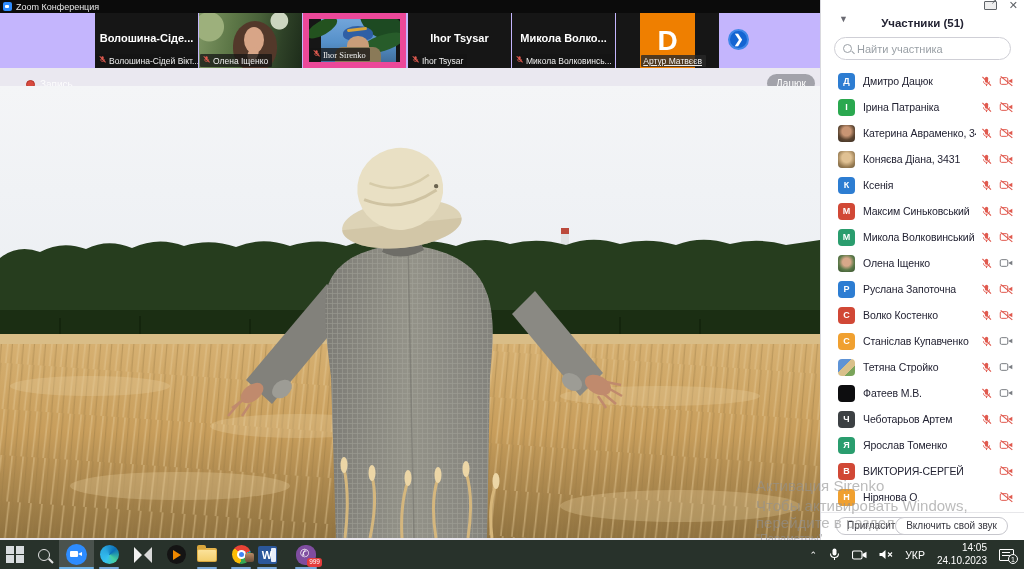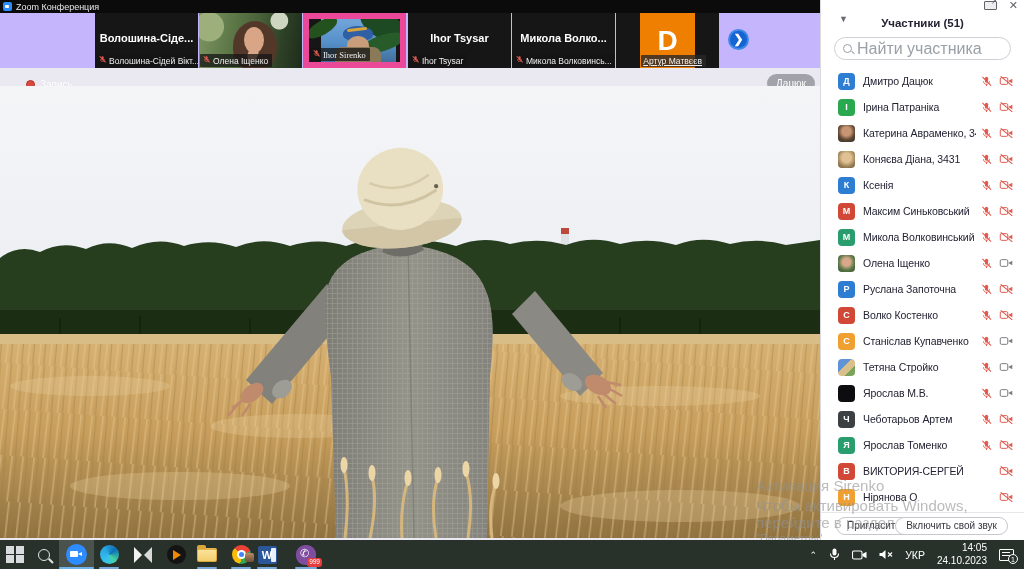--- a/index.html
+++ b/index.html
@@ -51,21 +51,21 @@
   
   .panel { position:absolute; left:820px; top:0; width:204px; height:540px; background:#fff; border-left:1px solid #d9d9de; }
   .panel-winctl { position:absolute; top:1px; right:6px; display:flex; gap:12px; align-items:center; }
   .popout-icon { width:13px; height:9px; border:1px solid #5f6368; border-radius:1px; position:relative; background:#eee; }
   .popout-icon::after { content:"↗"; position:absolute; right:-1px; top:-4px; font-size:7px; color:#5f6368; }
   .close-icon { color:#5f6368; font-size:11px; line-height:9px; }
   .panel-title-row { position:absolute; top:13px; left:0; right:0; height:16px; text-align:center; }
   .panel-title-row .chev { position:absolute; left:18px; top:1px; color:#6a6a72; font-size:9px; }
   .panel-title { font-size:11.5px; font-weight:bold; color:#232333; }
   .search-wrap { position:absolute; top:37px; left:13px; right:13px; height:23px; border:1px solid #cfcfd6; border-radius:12px; display:flex; align-items:center; padding:0 8px; background:#fff; }
-  .search-wrap input { border:none; outline:none; width:100%; font-size:16px; color:#333; font-family:"Liberation Sans",sans-serif; }
+  .search-wrap input { border:none; outline:none; width:100%; font-size:11px; color:#333; font-family:"Liberation Sans",sans-serif; }
   .search-wrap input::placeholder { color:#9aa0a6; }
   .mag { width:9px; height:9px; border:1.3px solid #9aa0a6; border-radius:50%; position:relative; margin-right:5px; flex:none; }
   .mag::after { content:""; position:absolute; left:7px; top:7px; width:4px; height:1.3px; background:#9aa0a6; transform:rotate(45deg); }
   .plist { position:absolute; top:68px; left:0; right:0; height:444px; overflow:hidden; }
   .prow { position:relative; height:26px; display:flex; align-items:center; padding:0 10px 0 17px; }
   .avatar { width:17px; height:17px; border-radius:4px; flex:none; margin-right:8px; display:flex; align-items:center; justify-content:center; color:#fff; font-size:9px; font-weight:bold; }
   .pname { font-size:10.5px; color:#232333; white-space:nowrap; overflow:hidden; flex:1 1 auto; letter-spacing:-0.1px; }
   .picons { display:flex; gap:6px; align-items:center; flex:none; margin-left:4px; }
   .photo-1 { background:radial-gradient(circle at 50% 38%, #c89574 0 32%, #5d4632 62%, #3a2d22 100%); }
   .photo-2 { background:radial-gradient(circle at 50% 40%, #e0c193 0 34%, #9b7f55 68%, #6e5a3c 100%); }
@@ -540,21 +540,21 @@
               <line x1="3" y1="2.2" x2="13.5" y2="13.2" stroke="#e05a4f" stroke-width="1.4"></line>
             </svg>
             <svg width="15" height="12" viewBox="0 0 18 14">
               <rect x="1.5" y="3" width="9" height="8" rx="1.5" fill="none" stroke="#7a7d82" stroke-width="1.2"></rect>
               <path d="M11 7l5-2.7v5.4z" fill="#7a7d82"></path>
             </svg>
           </span>
         </div>
         <div class="prow">
           <div class="avatar photo-black"></div>
-          <span class="pname">Ярослав М.В.</span>
+          <span class="pname">Фатеев М.В.</span>
           <span class="picons">
             <svg width="13" height="13" viewBox="0 0 16 16">
               <rect x="6" y="2" width="4" height="7.5" rx="2" fill="#e05a4f"></rect>
               <path d="M4.3 7.8c0 2.1 1.7 3.6 3.7 3.6s3.7-1.5 3.7-3.6" fill="none" stroke="#e05a4f" stroke-width="1.2"></path>
               <line x1="8" y1="11.4" x2="8" y2="13.6" stroke="#e05a4f" stroke-width="1.2"></line>
               <line x1="3" y1="2.2" x2="13.5" y2="13.2" stroke="#e05a4f" stroke-width="1.4"></line>
             </svg>
             <svg width="15" height="12" viewBox="0 0 18 14">
               <rect x="1.5" y="3" width="9" height="8" rx="1.5" fill="none" stroke="#7a7d82" stroke-width="1.2"></rect>
               <path d="M11 7l5-2.7v5.4z" fill="#7a7d82"></path>

